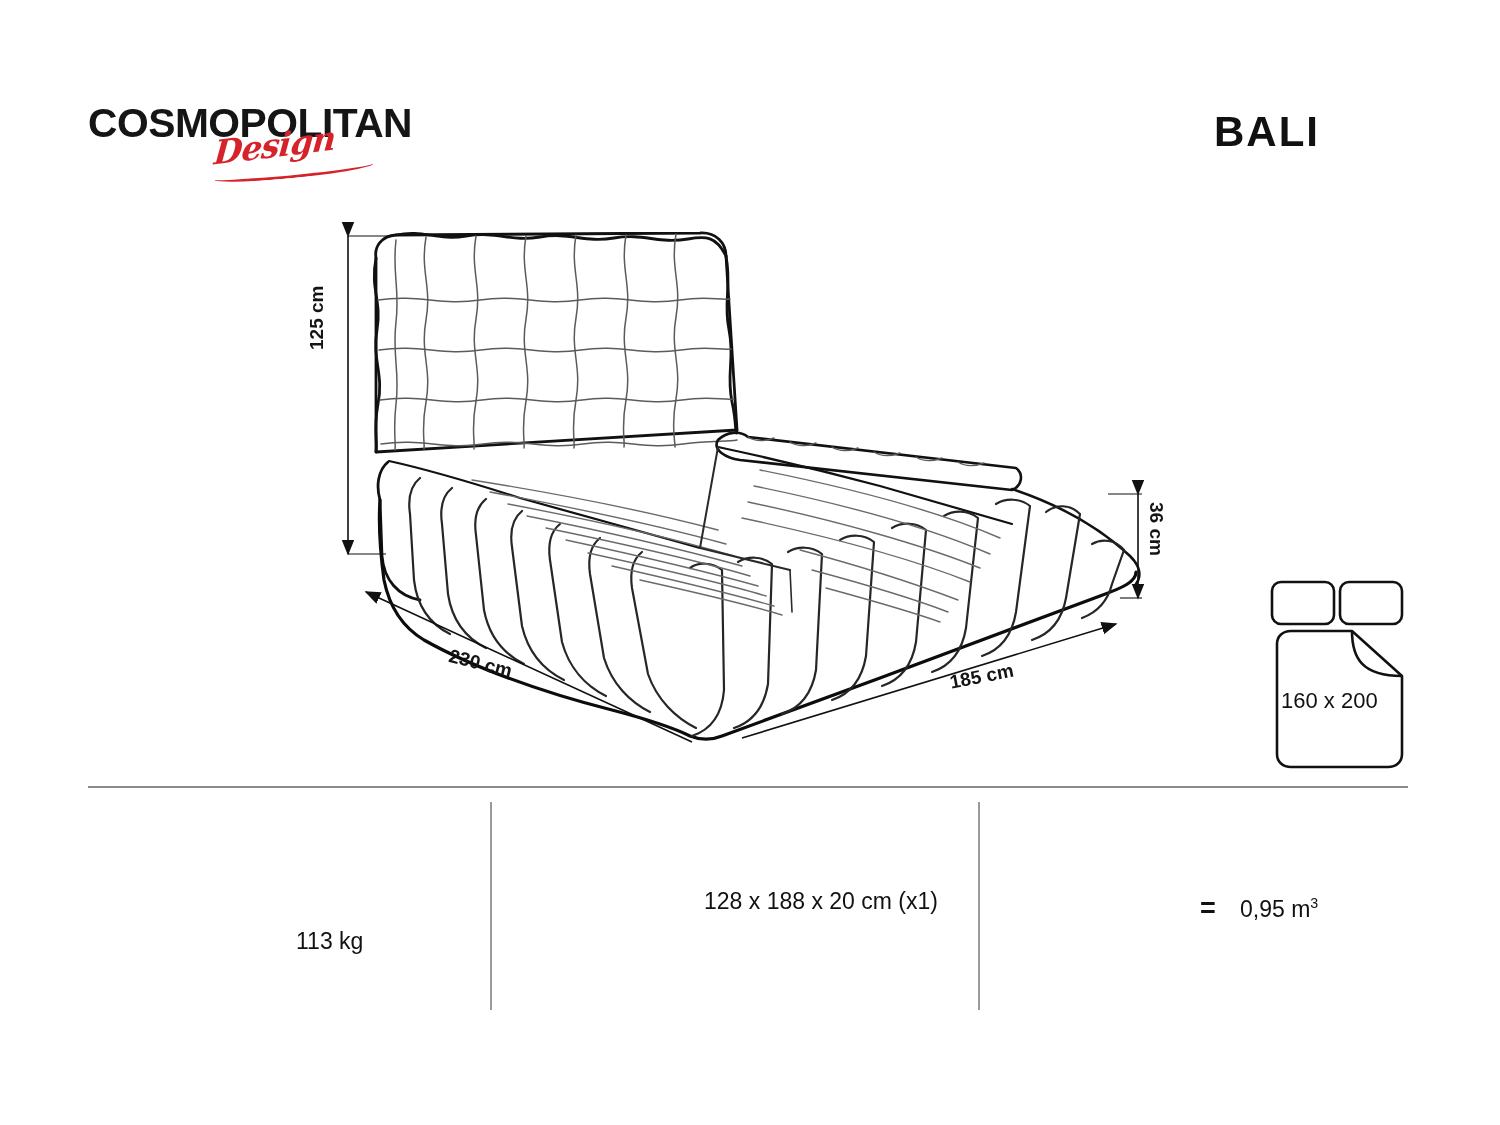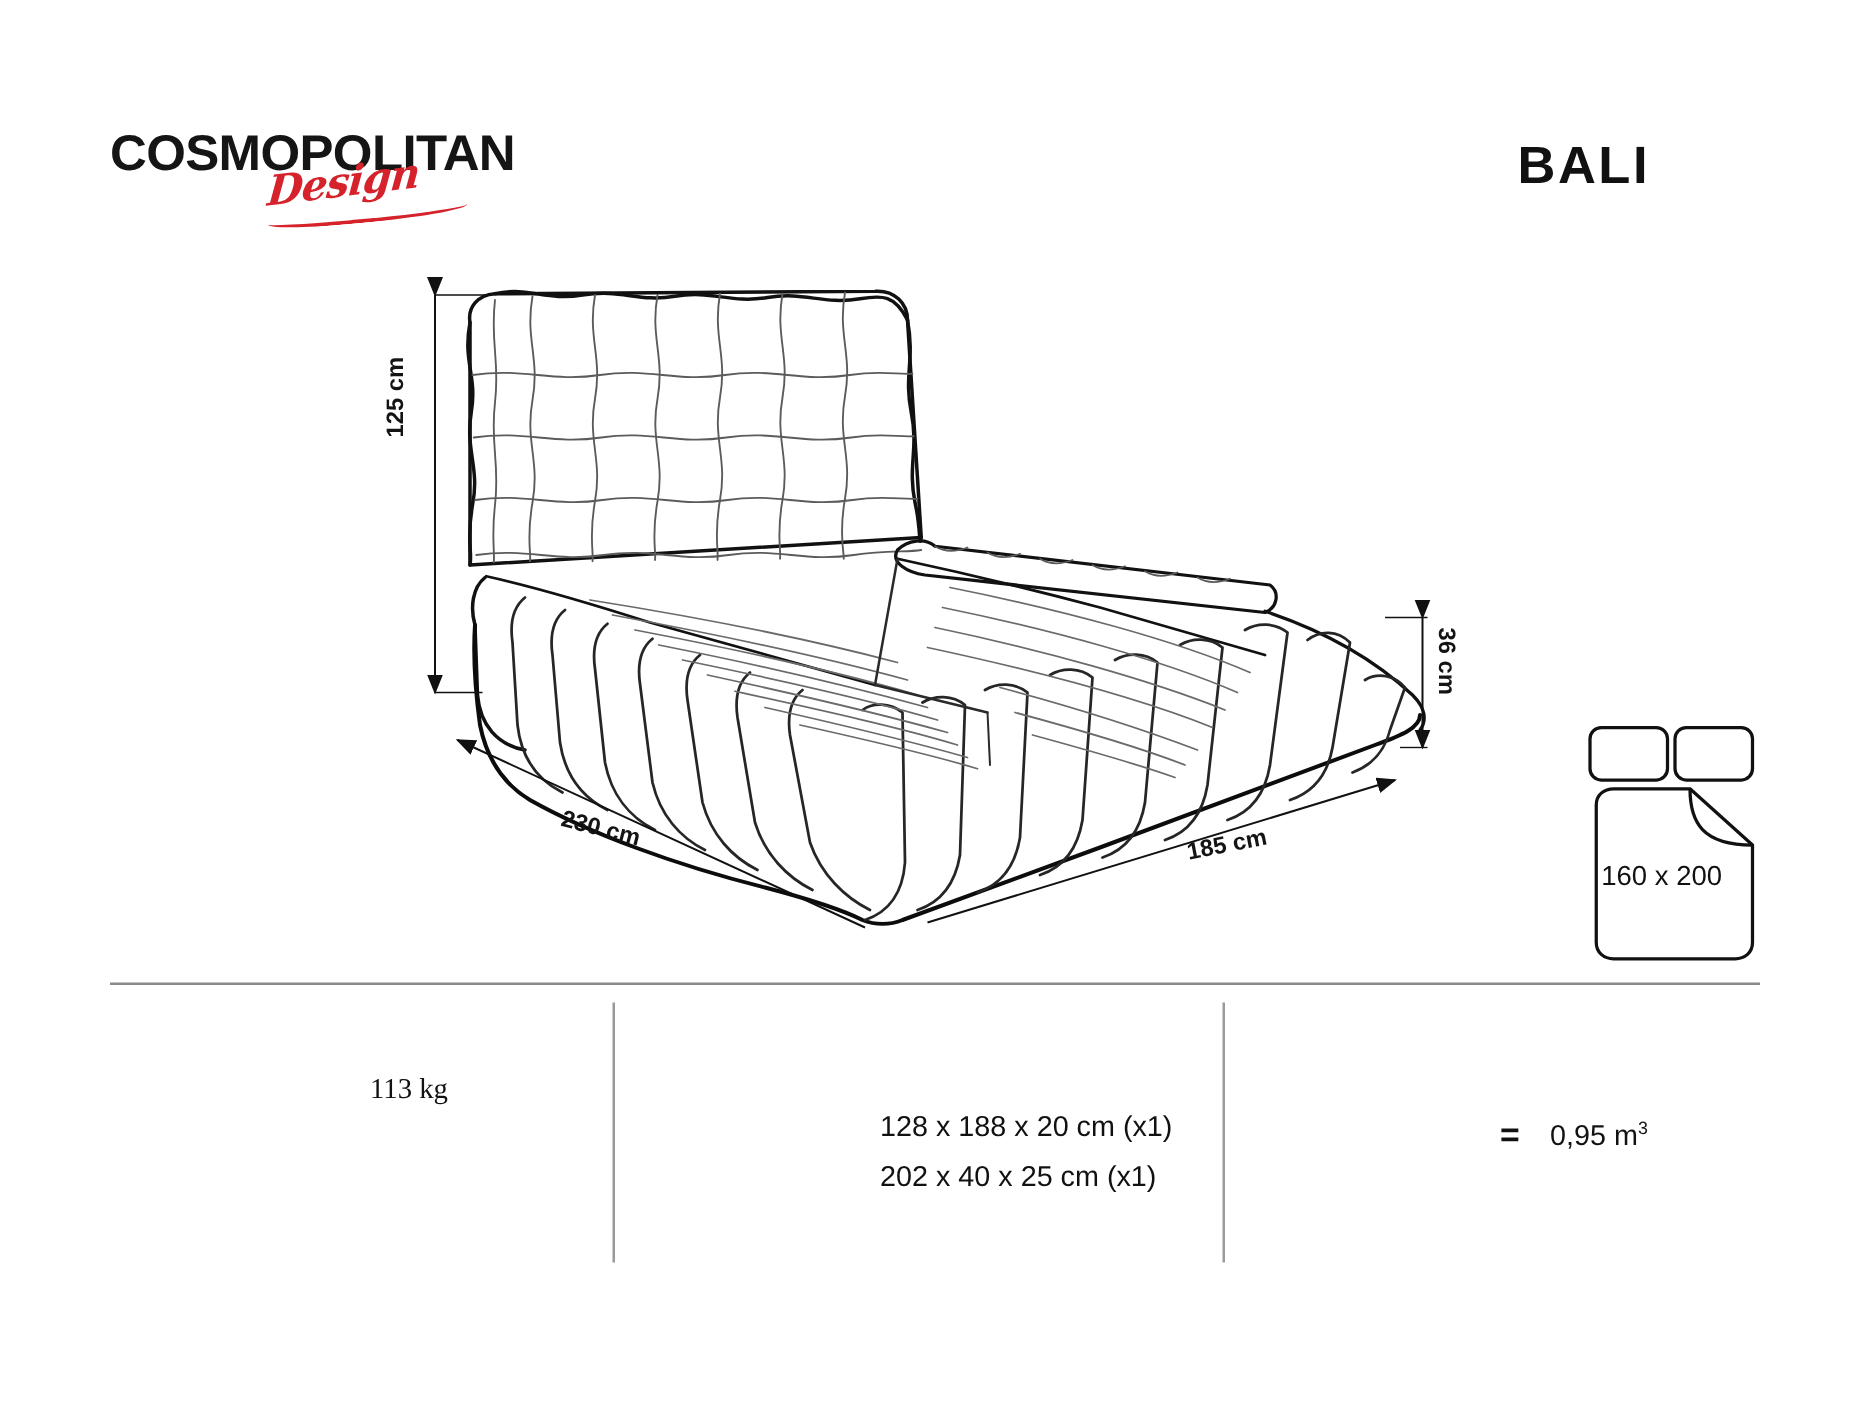--- a/index.html
+++ b/index.html
@@ -96,21 +96,21 @@
   .vrule-1 { left: 490px; }
   .vrule-2 { left: 978px; }
 
   
   .info-text {
     position: absolute;
     font-size: 23px;
     color: #111;
     white-space: nowrap;
   }
-  .weight-text { left: 296px; top: 858px; font-family: Liberation Serif, serif; }
+  .weight-text { left: 296px; top: 928px; }
   .volume-eq   { left: 1200px; top: 893px; font-size: 27px; font-weight: bold; letter-spacing: -1px; }
   .volume-text { left: 1240px; top: 895px; }
   .pkg-list {
     position: absolute; left: 704px; top: 881px;
   }
   .pkg-line {
     font-size: 23px; color: #111; white-space: nowrap;
     line-height: 40px;
   }
   sup { font-size: 0.62em; vertical-align: super; }
@@ -323,19 +323,18 @@
   <div class="mattress-label">160 x 200</div>
 
   <div class="hrule"></div>
   <div class="vrule vrule-1"></div>
   <div class="vrule vrule-2"></div>
 
   <div class="info-text weight-text">113 kg</div>
 
   <div class="pkg-list">
     <div class="pkg-line">128 x 188 x 20 cm (x1)</div>
-    <div class="pkg-line">202 x 40 x 25 cm (x1)</div>
   </div>
 
   <div class="info-text volume-eq">=</div>
   <div class="info-text volume-text"><span>0,95 m</span><sup>3</sup></div>
 
 </div>
 
 </body></html>

